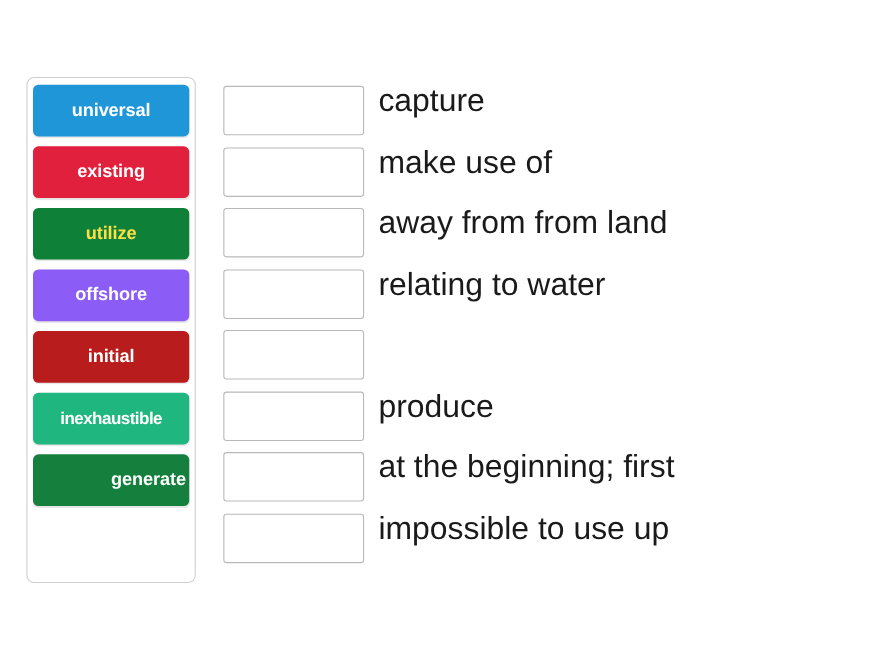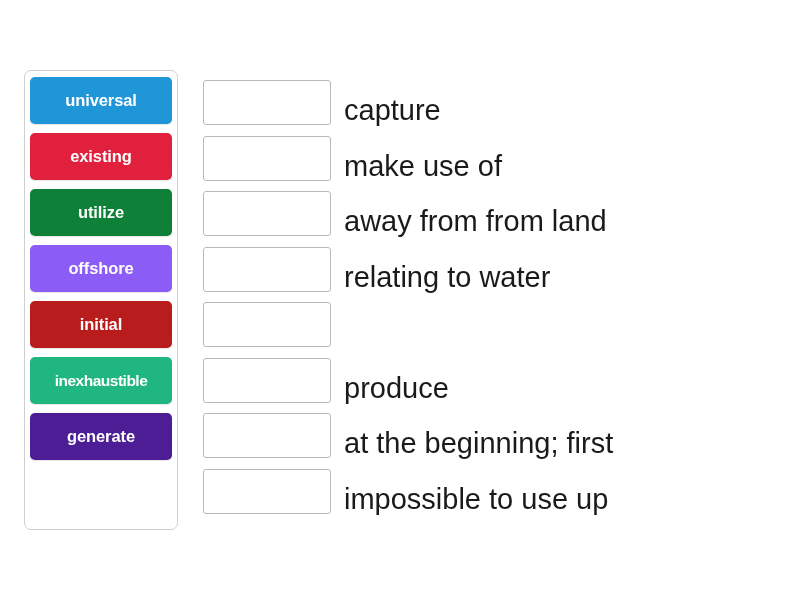--- a/index.html
+++ b/index.html
@@ -69,21 +69,21 @@
   
   .rows {
     position: absolute;
     left: 203px;
     top: 78px;
     width: 580px;
   }
 
   .row {
     display: flex;
-    align-items: flex-end;
+    align-items: flex-start;
     height: 47px;
     margin-bottom: 8.5px;
   }
   .row:last-child { margin-bottom: 0; }
 
   .drop-slot {
     box-sizing: border-box;
     width: 128px;
     height: 45px;
     flex: 0 0 128px;
@@ -112,36 +112,36 @@
     <div class="tile" style="background-color: rgb(31, 150, 216);">
       <span class="tile-label" style="color: rgb(255, 255, 255);">universal</span>
     </div>
 
     <div class="tile" style="background-color: rgb(224, 32, 60);">
       <span class="tile-label" style="color: rgb(255, 255, 255);">existing</span>
     </div>
 
 
     <div class="tile" style="background-color: rgb(14, 128, 56);">
-      <span class="tile-label" style="color: #ffffff;">utilize</span>
+      <span class="tile-label" style="color: #fde047;">utilize</span>
     </div>
 
     <div class="tile" style="background-color: #8b5cf6; justify-content: center;">
       <span class="tile-label" style="color: rgb(255, 255, 255);">offshore</span>
     </div>
 
     <div class="tile" style="background-color: #b91c1c;">
       <span class="tile-label" style="color: rgb(255, 255, 255);">initial</span>
     </div>
 
     <div class="tile" style="background-color: rgb(31, 182, 127);">
       <span class="tile-label tight" style="color: rgb(255, 255, 255);">inexhaustible</span>
     </div>
 
-    <div class="tile" style="background-color: #4c1d95;">
+    <div class="tile" style="background-color: #15803d; justify-content: flex-end;">
       <span class="tile-label" style="color: rgb(255, 255, 255);">generate</span>
     </div>
 
   </div>
 
   <div class="rows">
 
     <div class="row">
       <div class="drop-slot" style="border-color: rgb(185, 185, 185);"></div>
       <div class="definition">capture</div>

